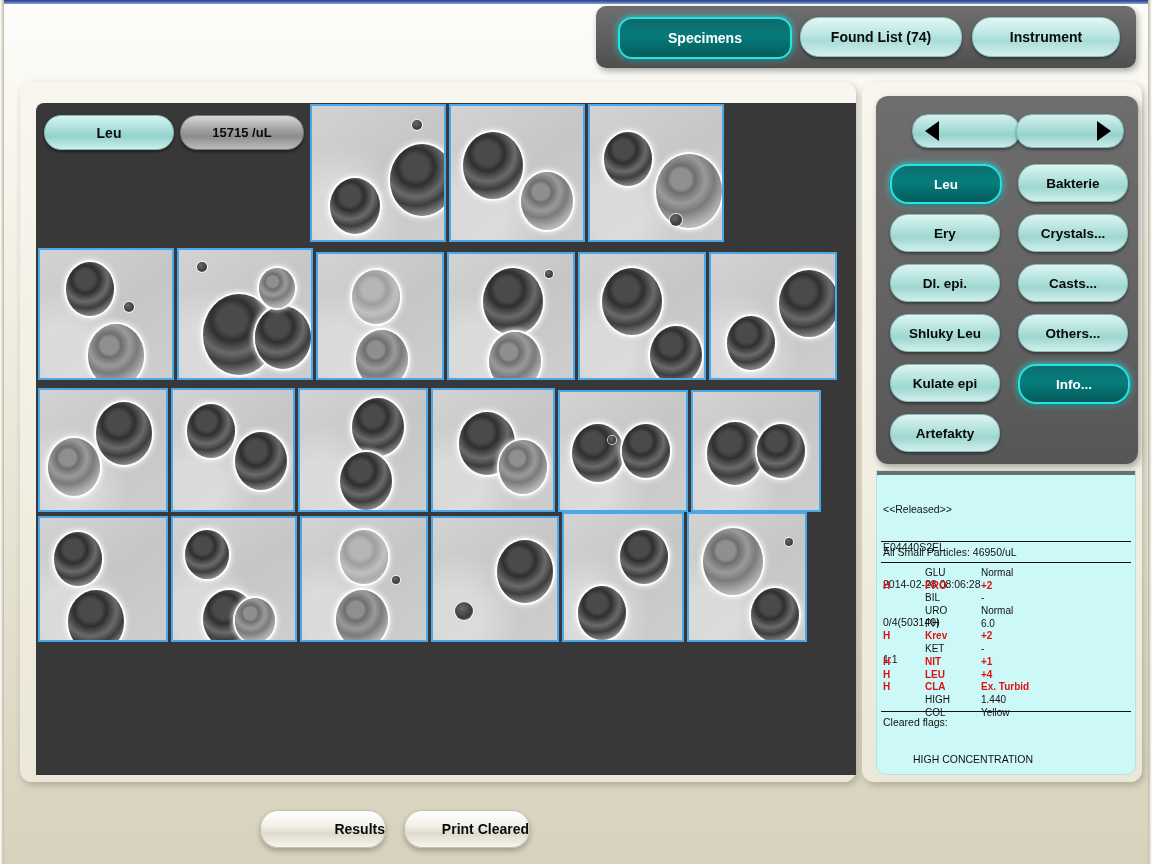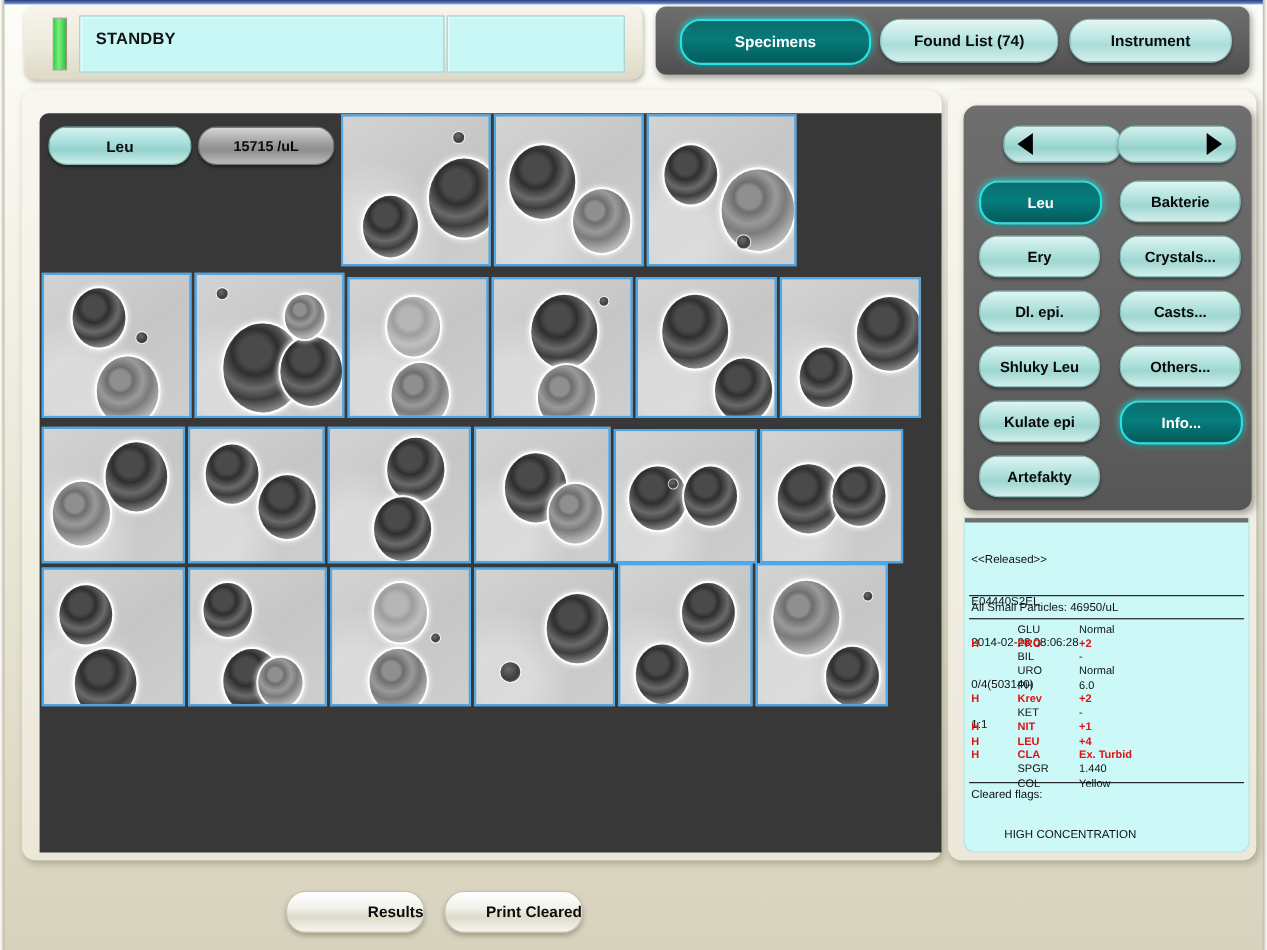--- a/index.html
+++ b/index.html
@@ -75,21 +75,21 @@
     color:#0a0a0a;
     border:1px solid #8ec2be;
     box-shadow: 0 2px 3px rgba(0,0,0,.35);
   }
   .tabbtn.active {
     background: linear-gradient(180deg,#0d6b6b 0%,#077a7a 45%,#035c5c 100%);
     color:#ffffff;
     border:2px solid #25e3e3;
     box-shadow: 0 0 7px rgba(40,230,230,.85), 0 2px 3px rgba(0,0,0,.4);
   }
-  #tab-specimens { left:22px; width:170px; }
+  #tab-specimens { left:22px; width:170px;border-radius:14px; }
   #tab-foundlist { left:204px; width:160px; }
   #tab-instrument{ left:376px; width:146px; }
 
   
   #grid-shell {
     position:absolute; left:20px; top:82px; width:836px; height:700px;
     background: linear-gradient(180deg,#f8f6ee 0%,#ebe8d9 100%);
     border-radius:12px;
     box-shadow: 2px 3px 7px rgba(120,115,95,.45);
   }
@@ -255,29 +255,20 @@
 </style>
 </head>
 <body>
 
 <div id="win-topborder"></div>
 <div id="win-leftborder"></div>
 <div id="win-rightborder"></div>
 
 <div id="header">
 
-  <div id="status-shell">
-    <div id="status-led"></div>
-    <div id="status-main">
-      <span class="txt">STANDBY</span>
-    </div>
-    <div id="status-side">
-      <span></span>
-    </div>
-  </div>
 
   <div id="tabbar">
     <div id="tab-specimens" class="tabbtn active">
       <span>Specimens</span>
     </div>
     <div id="tab-foundlist" class="tabbtn inactive">
       <span>Found List (74)</span>
     </div>
     <div id="tab-instrument" class="tabbtn inactive">
       <span>Instrument</span>
@@ -399,21 +390,21 @@
           <td class="c-name">LEU</td>
           <td class="c-val">+4</td>
         </tr>
         <tr class="abn">
           <td class="c-h">H</td>
           <td class="c-name">CLA</td>
           <td class="c-val">Ex. Turbid</td>
         </tr>
         <tr class="nrm">
           <td class="c-h"></td>
-          <td class="c-name">SPGR</td>
+          <td class="c-name">HIGH</td>
           <td class="c-val">1.440</td>
         </tr>
         <tr class="nrm">
           <td class="c-h"></td>
           <td class="c-name">COL</td>
           <td class="c-val">Yellow</td>
         </tr>
       </tbody>
   </table>
 

